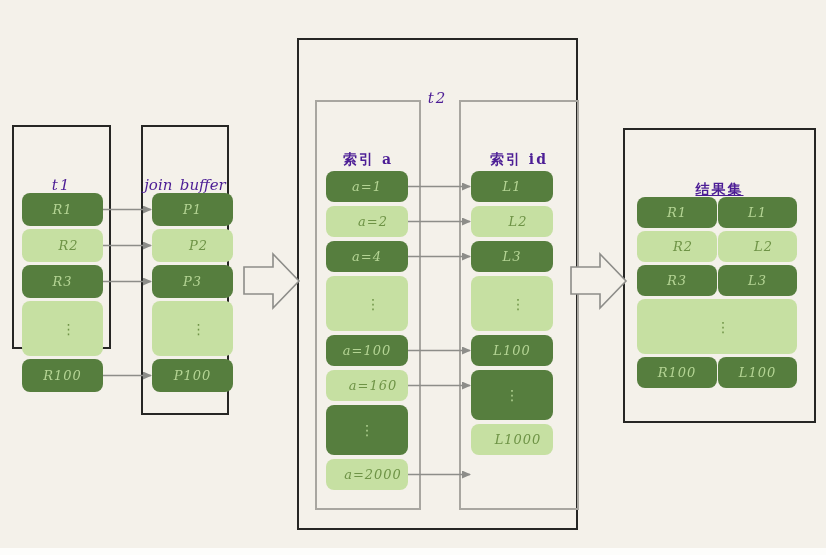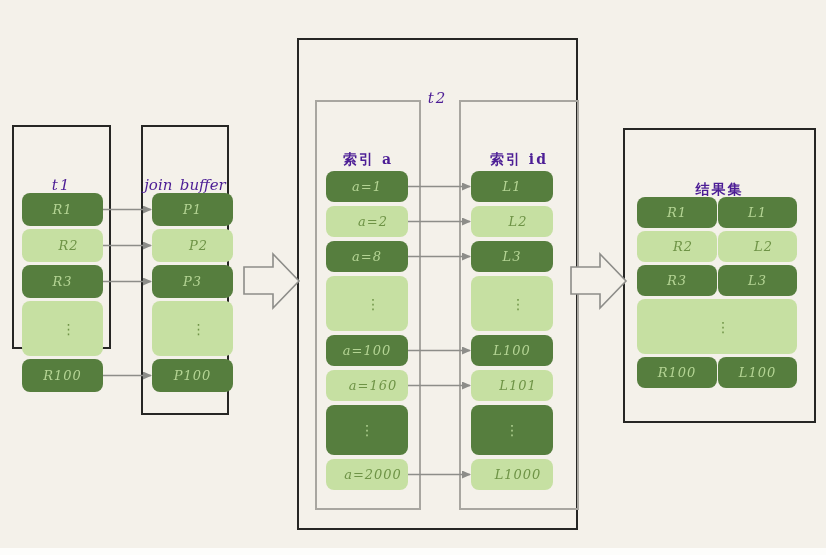--- a/index.html
+++ b/index.html
@@ -65,45 +65,44 @@
     </div>
 </div>
 
 <div class="box" style="left:297px;top:38px;width:281px;height:492px;">
   <div class="box-title">t2</div>
   <div class="inner-box" style="left:16px;top:60px;width:106px;height:410px;">
     <div class="box-title cn-title">索引 a</div>
     <div class="rows rows-mid" style="left:9px;top:69px;">
         <div class="block dark">a=1</div>
         <div class="block light">a=2</div>
-        <div class="block dark">a=8</div>
+        <div class="block dark">a=4</div>
         <div class="block light dots">⋮</div>
         <div class="block dark">a=100</div>
         <div class="block light">a=160</div>
         <div class="block dark dots">⋮</div>
         <div class="block light">a=2000</div>
       </div>
   </div>
   <div class="inner-box" style="left:160px;top:60px;width:120px;height:410px;">
     <div class="box-title cn-title">索引 id</div>
     <div class="rows rows-mid" style="left:10px;top:69px;">
         <div class="block dark">L1</div>
         <div class="block light">L2</div>
         <div class="block dark">L3</div>
         <div class="block light dots">⋮</div>
         <div class="block dark">L100</div>
-        <div class="block light">L101</div>
         <div class="block dark dots">⋮</div>
         <div class="block light">L1000</div>
       </div>
   </div>
 </div>
 
 <div class="box" style="left:623px;top:128px;width:193px;height:295px;">
-  <div class="box-title cn-title" style="top:14px;">结果集</div>
+  <div class="box-title cn-title" style="top:14px;text-decoration:underline;">结果集</div>
   <div class="rows rows-res" style="left:12px;top:67px;">
       <div class="pair-row">
         <div class="block lcol dark">R1</div>
         <div class="block rcol dark">L1</div>
       </div>
       <div class="pair-row">
         <div class="block lcol light">R2</div>
         <div class="block rcol light">L2</div>
       </div>
       <div class="pair-row">

